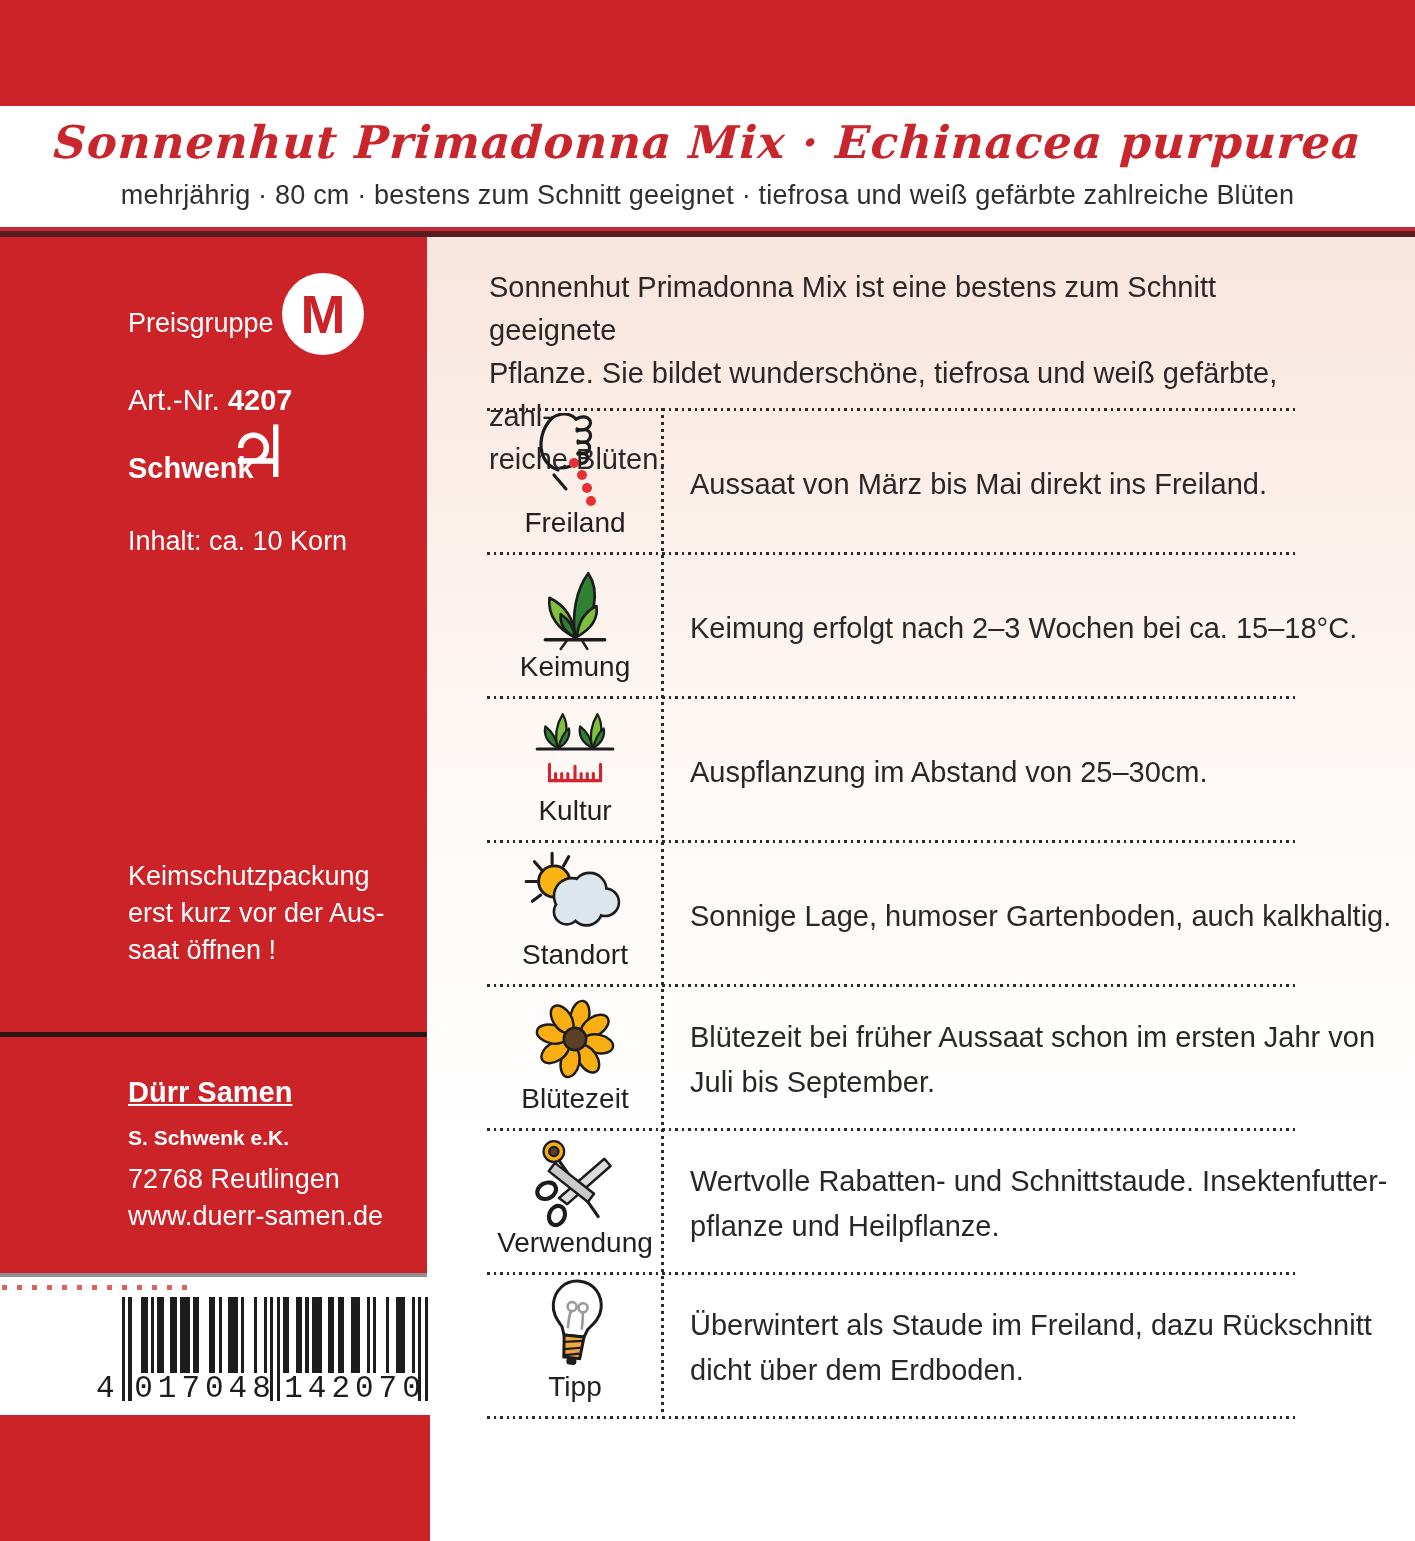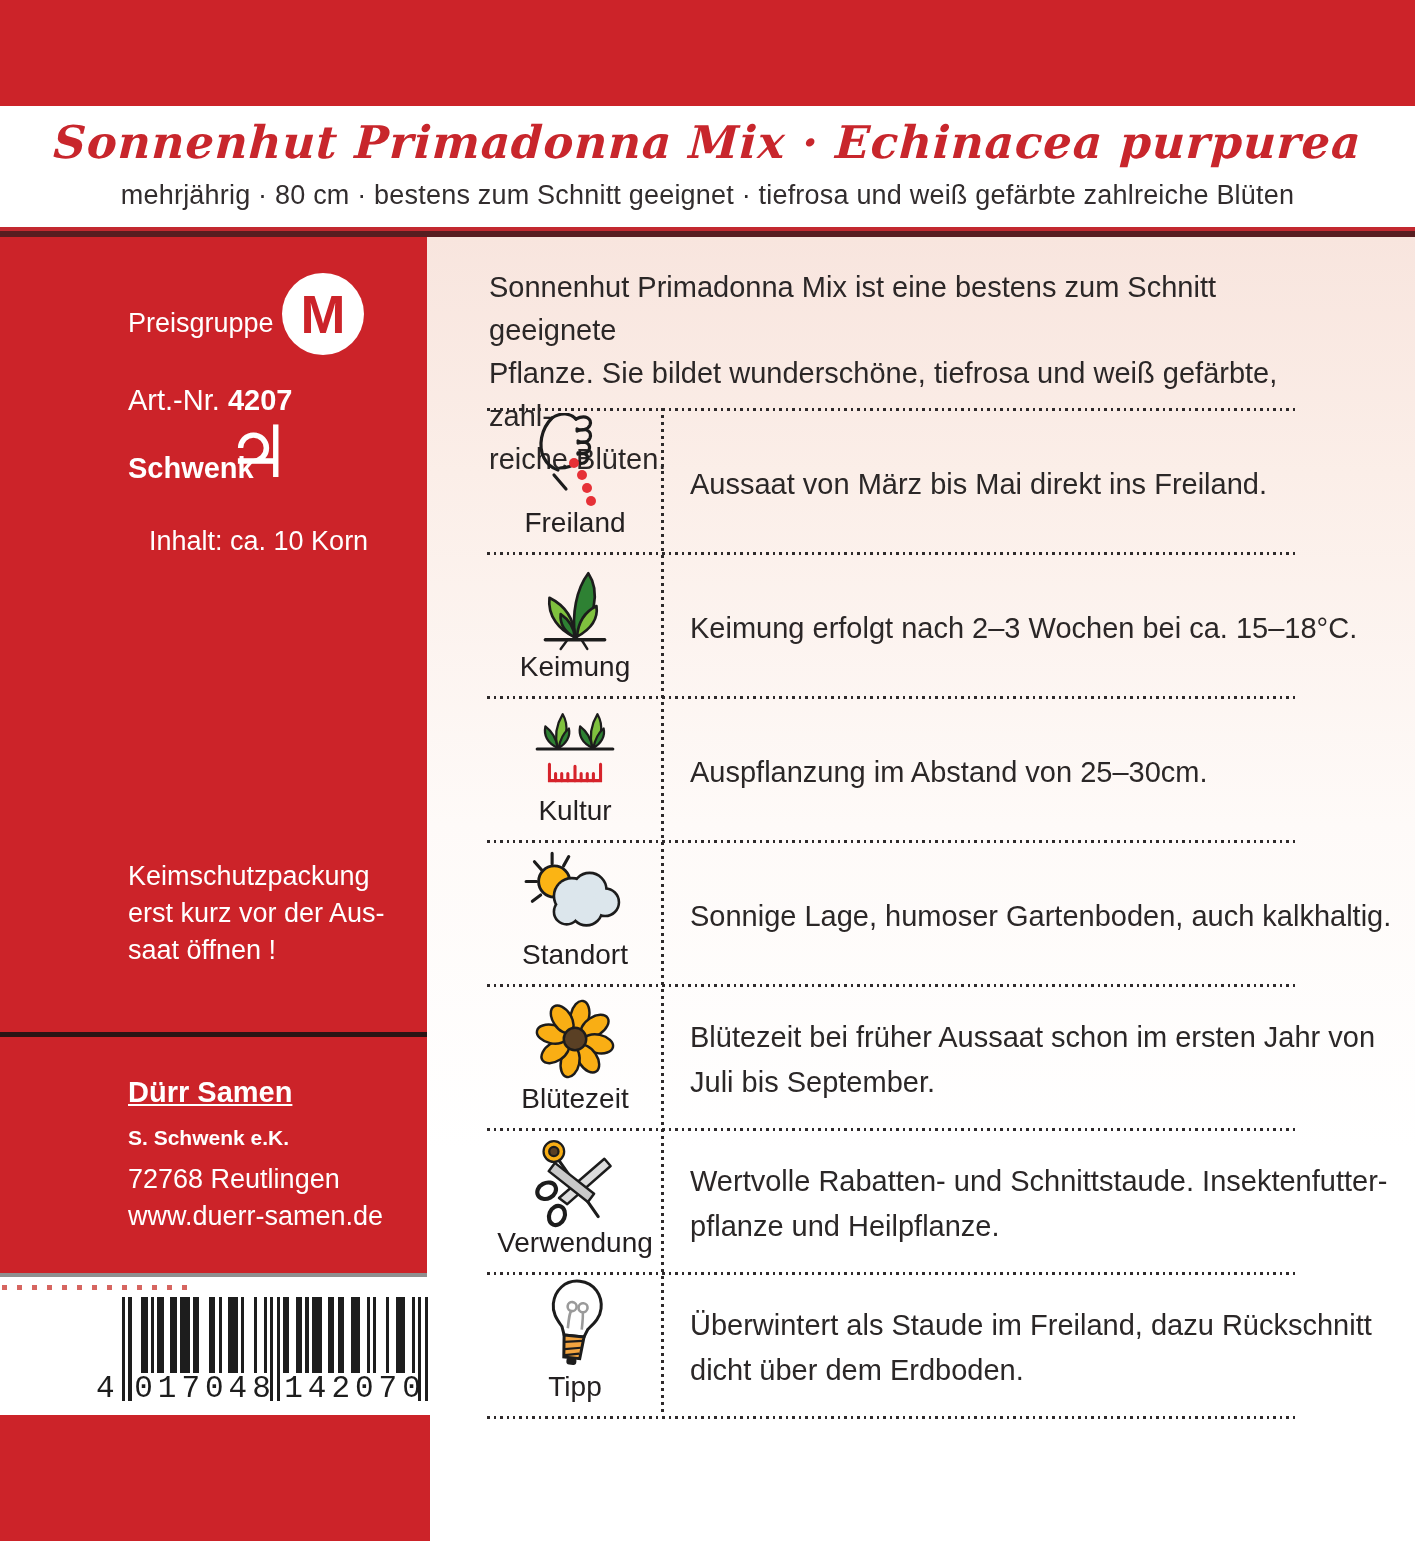--- a/index.html
+++ b/index.html
@@ -46,21 +46,21 @@
   .sb-text{position:absolute;color:#ffffff;}
   .pg-label{left:128px;top:308px;font-size:27px;}
   .pg-circle{position:absolute;left:282px;top:273px;width:82px;height:82px;border-radius:50%;
              background:#ffffff;display:flex;align-items:center;justify-content:center;}
   .pg-circle span{font-size:54px;font-weight:700;color:#cc2329;line-height:1;}
   .artnr{left:128px;top:384px;font-size:29px;}
   .artnr b{font-weight:700;}
   .staude{left:128px;top:452px;font-size:29px;font-weight:700;}
   .staude-sym{left:226px;top:416px;font-size:72px;font-family:"DejaVu Sans",sans-serif;
               font-weight:400;line-height:1;}
-  .inhalt{left:128px;top:526px;font-size:27px;margin-left:21px;}
+  .inhalt{left:128px;top:526px;font-size:27px;}
   .keim{left:128px;top:858px;font-size:27px;line-height:37px;white-space:pre-line;}
   .co-name{left:128px;top:1076px;font-size:29px;font-weight:700;text-decoration:underline;}
   .co-owner{left:128px;top:1126px;font-size:21px;font-weight:700;}
   .co-city{left:128px;top:1164px;font-size:27px;}
   .co-web{left:128px;top:1201px;font-size:27px;text-align:right;}
 
   
   .barcode{position:absolute;left:122px;top:1297px;width:306px;height:112px;}
   #barcode-bars{display:flex;height:76px;}
   .bc-m{flex:none;width:3.22px;height:76px;}

